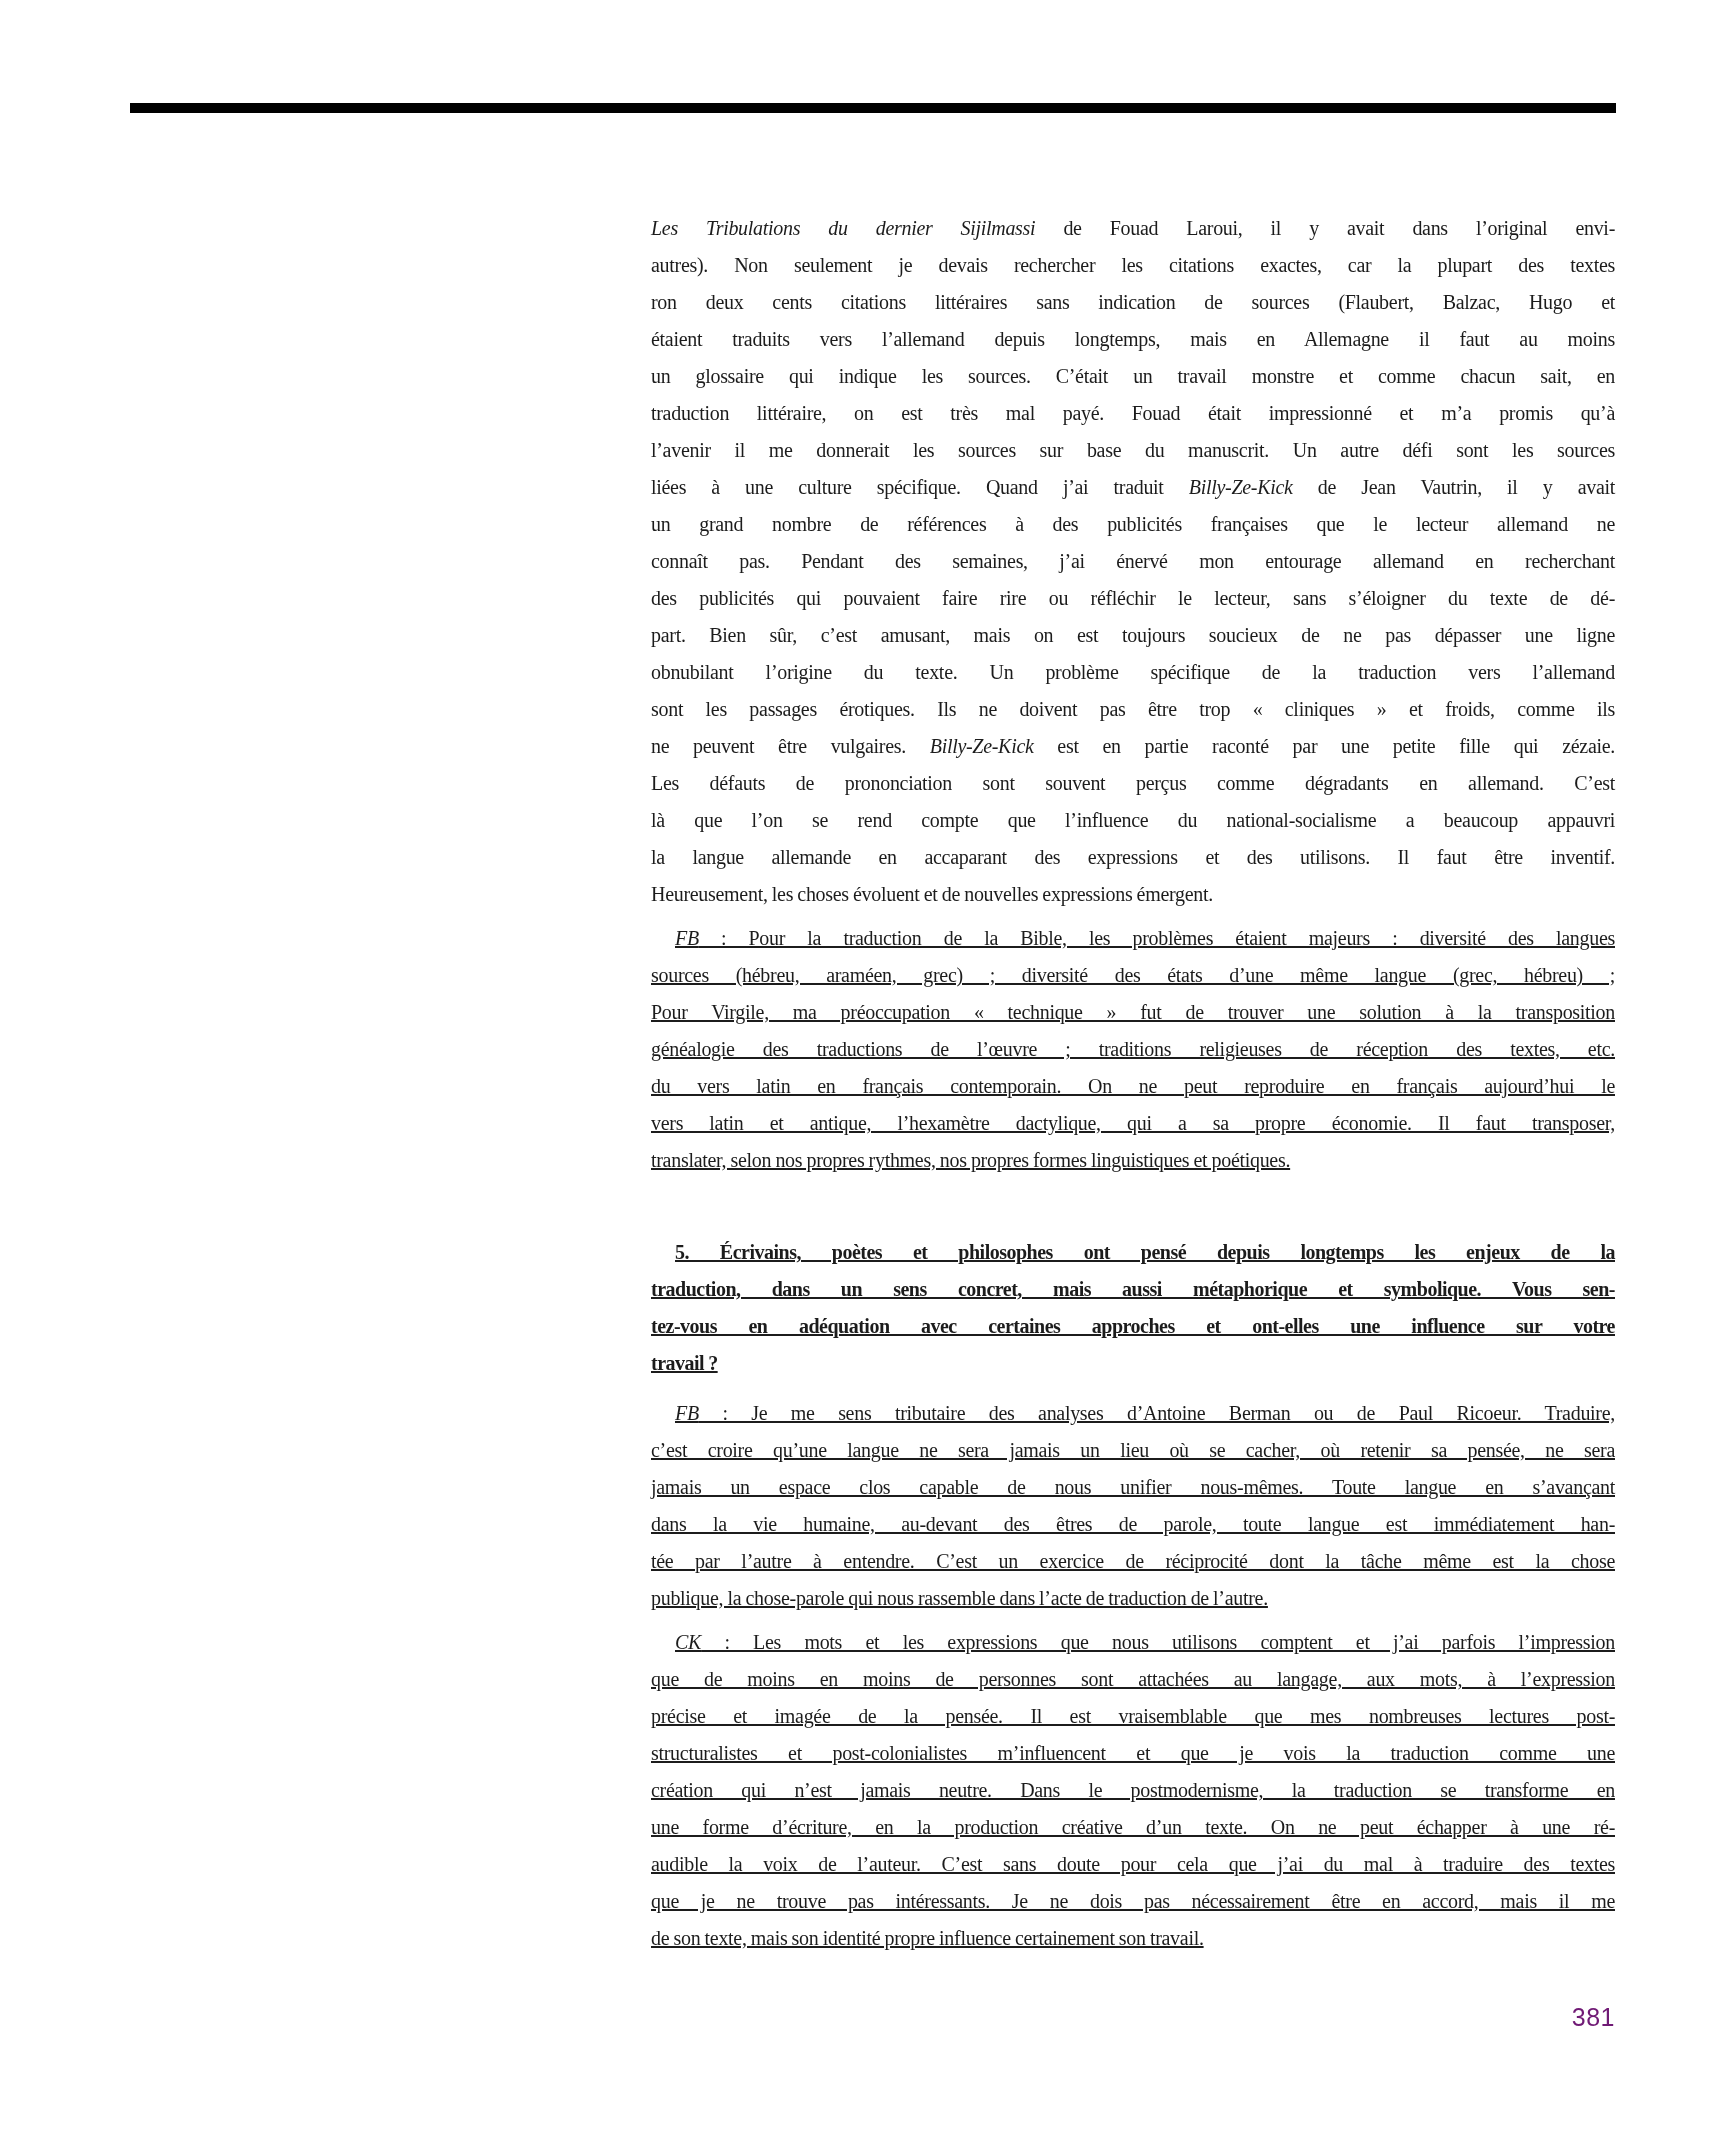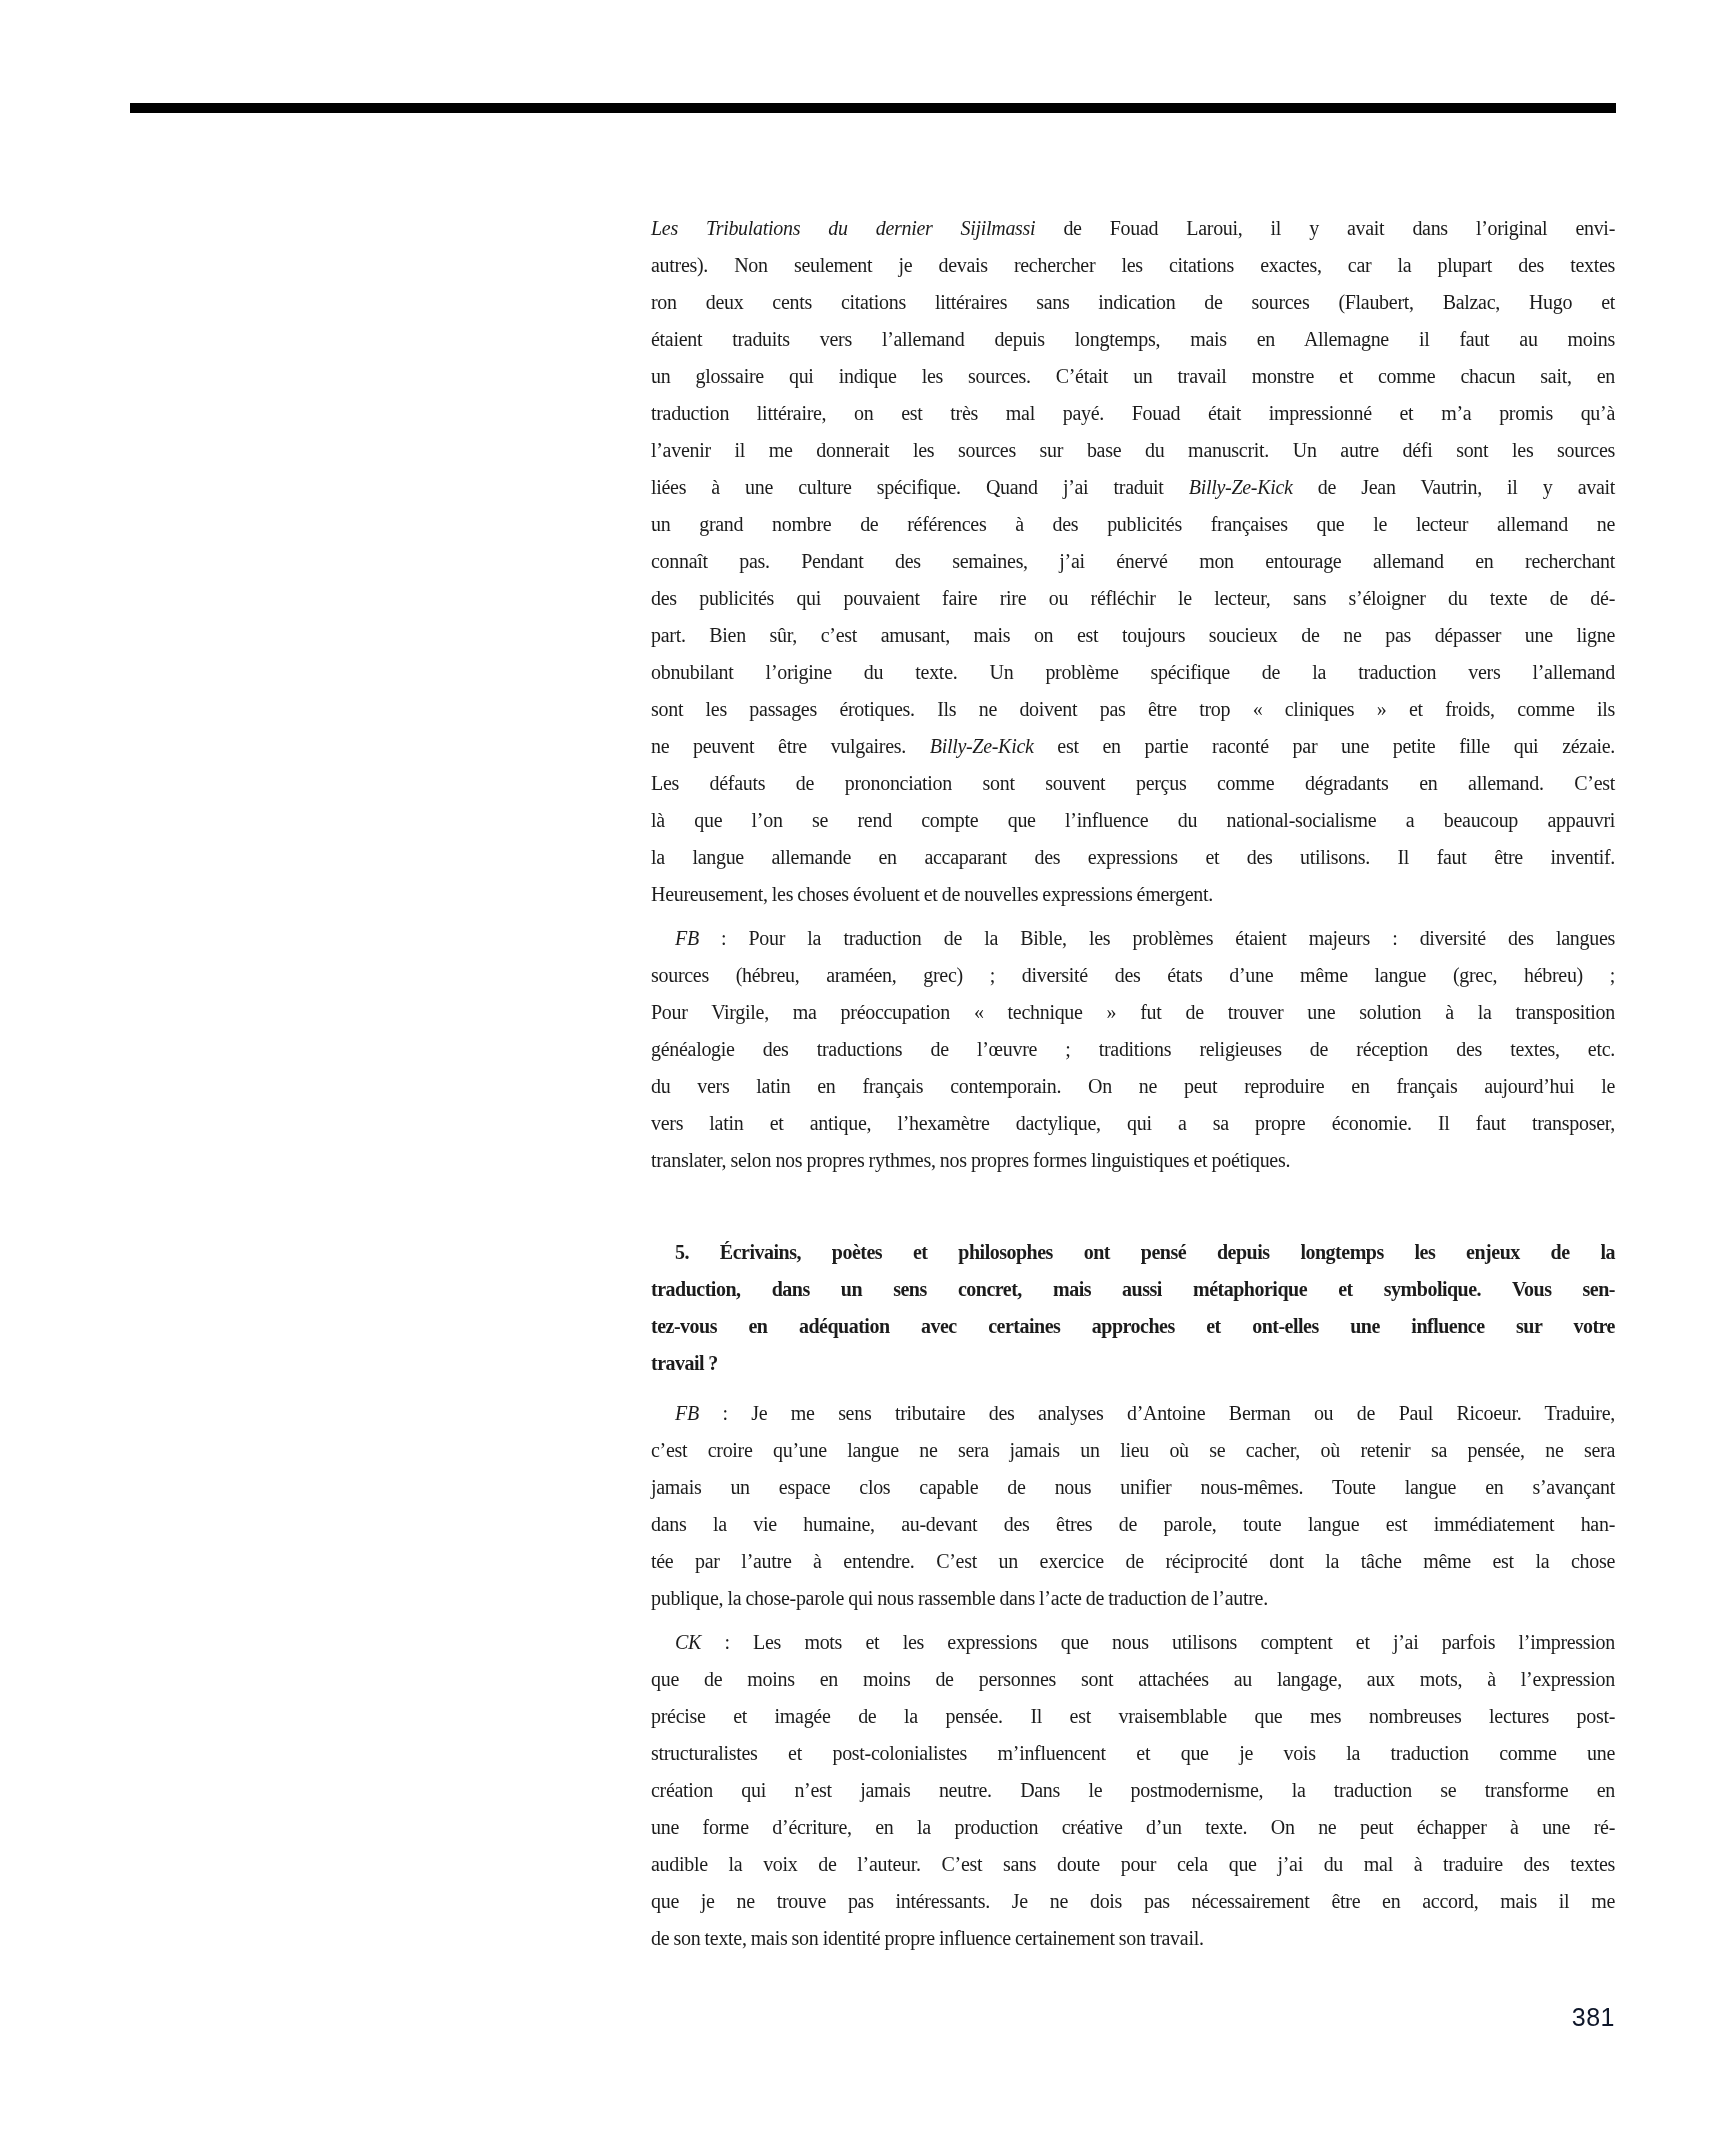--- a/index.html
+++ b/index.html
@@ -24,21 +24,21 @@
     height: 10px;
     background: #000000;
   }
   .column {
     position: absolute;
     left: 651px;
     top: 210px;
     width: 964px;
   }
   .para { margin: 0; }
-  .para + .para { margin-top: 7.3px; }
+  .para + .para { margin-top: 7.3px; text-decoration: underline; }
   .kind-question {
     margin-top: 55px !important;
     margin-bottom: 12.8px;
     font-weight: bold;
   }
   .kind-question + .para { margin-top: 12.8px; }
   .line {
     font-size: 20px;
     line-height: 37px;
     letter-spacing: -0.3px;
@@ -56,21 +56,21 @@
   .line em { font-style: italic; }
   .pagenum {
     position: absolute;
     top: 2003px;
     left: 651px;
     width: 964px;
     text-align: right;
     font-family: "Liberation Sans", sans-serif;
     font-size: 25px;
     letter-spacing: 0.5px;
-    color: #0f172a;
+    color: #701a75;
   }
 </style>
 </head>
 <body>
 
 <div class="page">
   <div class="rule"></div>
   <main class="column">
       <div class="para kind-body">
         <div class="line"><em>Les Tribulations du dernier Sijilmassi</em> de Fouad Laroui, il y avait dans l’original envi-</div>

